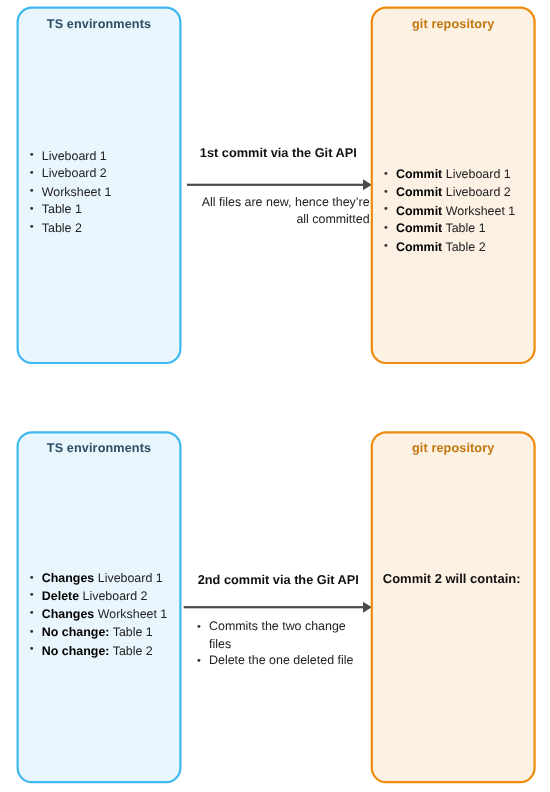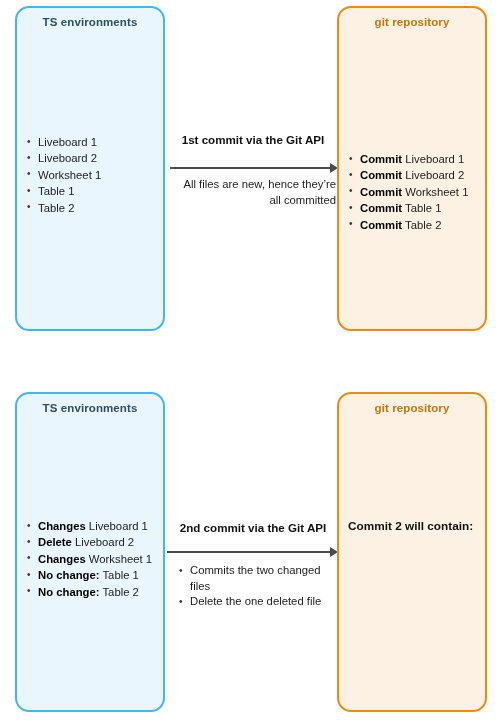--- a/index.html
+++ b/index.html
@@ -175,21 +175,21 @@
         <li><b>Changes</b><span> Worksheet 1</span></li>
         <li><b>No change:</b><span> Table 1</span></li>
         <li><b>No change:</b><span> Table 2</span></li>
       </ul>
     </div>
 
     <div class="arrow-label" style="left:170px; top:521px; width:166px;">2nd commit via the Git API</div>
     <div class="arrow-line" style="left:167px; top:551px; width:164px;"></div>
     <div class="arrow-head" style="left:330px; top:547px;"></div>
     <ul class="arrow-note-list" style="left:178px; top:563px; width:150px;">
-      <li>Commits the two changed files</li>
+      <li>Commits the two change files</li>
       <li>Delete the one deleted file</li>
     </ul>
 
     <div class="box box-git" style="left:337px; top:392px; width:150px; height:320px;">
       <div class="box-title title-git">git repository</div>
       <div class="contains-heading" style="top:125px;">Commit 2 will contain:</div>
     </div>
   </div>
 
 </div>

